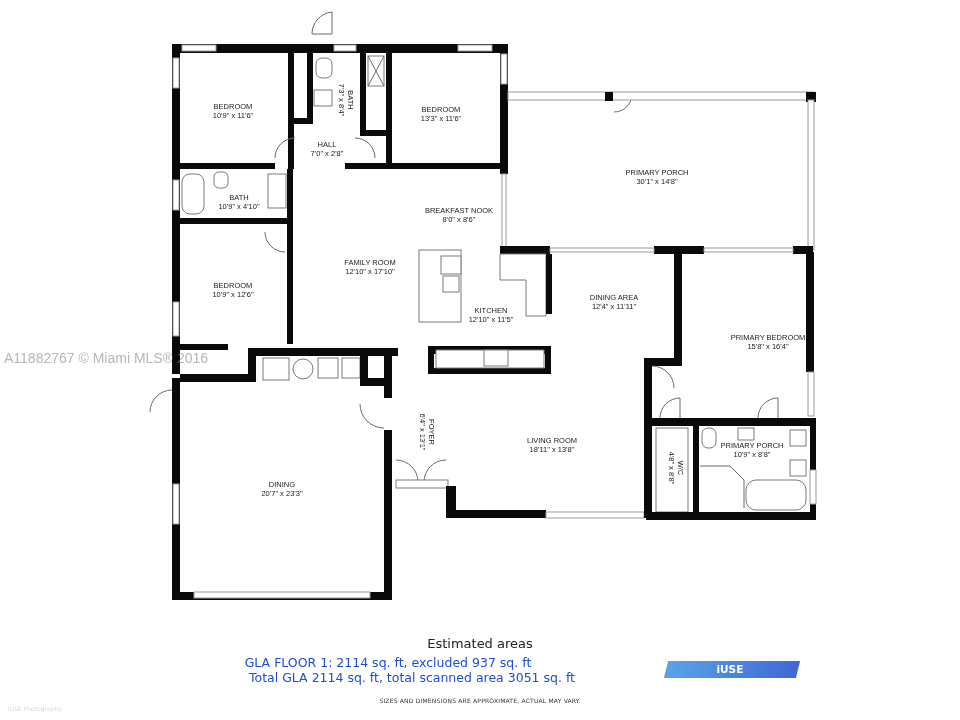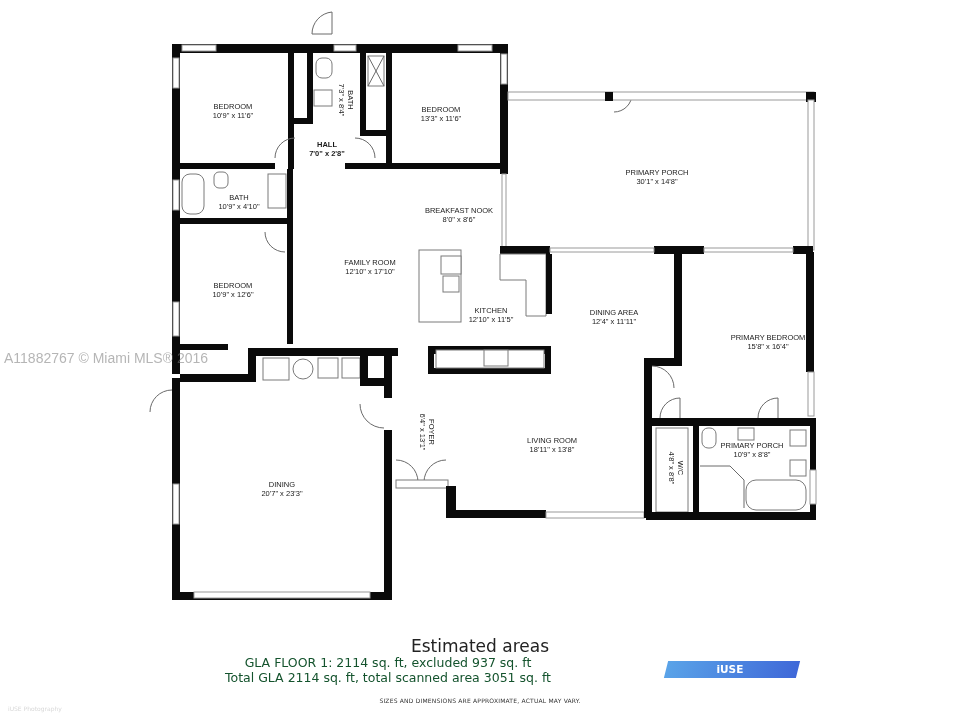--- a/index.html
+++ b/index.html
@@ -5,22 +5,22 @@
   html, body { margin: 0; padding: 0; background: #ffffff; }
   body { width: 960px; height: 720px; position: relative; overflow: hidden; font-family: "DejaVu Sans", sans-serif; }
   #plan { position: absolute; left: 0; top: 0; width: 960px; height: 720px; }
   .wall { fill: #0a0a0a; }
   .win { fill: #ffffff; stroke: #9a9a9a; stroke-width: 1; }
   .fix { fill: #ffffff; stroke: #7a7a7a; stroke-width: 1; }
   .door { fill: none; stroke: #6a6a6a; stroke-width: 1; }
   .lbl { position: absolute; text-align: center; font-family: "Liberation Sans", sans-serif; color: #1a1a1a; font-size: 7.5px; line-height: 9px; white-space: nowrap; transform: translateX(-50%); }
   .lbl.rot { transform: translate(-50%, -50%) rotate(90deg); }
   .watermark { position: absolute; left: 4px; top: 350px; font-family: "Liberation Sans", sans-serif; font-size: 14px; color: rgba(120,120,120,0.55); white-space: nowrap; }
-  .footer-title { position: absolute; left: 0; width: 960px; top: 636px; text-align: center; font-family: "DejaVu Sans", sans-serif; font-size: 17px; color: #222; }
-  .footer-line { position: absolute; left: 0; width: 776px; text-align: center; font-family: "DejaVu Sans", sans-serif; font-size: 12.5px; color: #14532d; }
+  .footer-title { position: absolute; left: 0; width: 960px; top: 636px; text-align: center; font-family: "DejaVu Sans", sans-serif; font-size: 13px; color: #222; }
+  .footer-line { position: absolute; left: 0; width: 776px; text-align: center; font-family: "DejaVu Sans", sans-serif; font-size: 12.5px; color: #1d4ed8; }
   .footer-note { position: absolute; left: 0; width: 960px; top: 697px; text-align: center; font-family: "DejaVu Sans", sans-serif; font-size: 6px; color: #333; letter-spacing: 0.2px; }
   .brand { position: absolute; left: 666px; top: 661px; width: 132px; height: 17px; background: linear-gradient(90deg, #5aa3e8, #3f68d8); transform: skewX(-14deg); }
   .brand span { display: block; transform: skewX(14deg); color: #fff; font-family: "DejaVu Sans", sans-serif; font-size: 10.5px; line-height: 17px; text-align: center; font-weight: bold; }
   .credit { position: absolute; left: 8px; top: 705px; font-family: "DejaVu Sans", sans-serif; font-size: 6px; color: rgba(200,200,200,0.7); }
 </style>
 </head>
 <body>
 
 <svg id="plan" viewBox="0 0 960 720" xmlns="http://www.w3.org/2000/svg">
 
@@ -140,21 +140,21 @@
     <div>10'9" x 11'6"</div>
   </div>
 <div class="lbl rot" style="left:346px;top:100px;">
     <div>BATH</div>
     <div>7'3" x 8'4"</div>
   </div>
 <div class="lbl" style="left:441px;top:105px;">
     <div>BEDROOM</div>
     <div>13'3" x 11'6"</div>
   </div>
-<div class="lbl" style="left:327px;top:140px;font-weight:bold;">
+<div class="lbl" style="left:327px;top:140px;">
     <div>HALL</div>
     <div>7'0" x 2'8"</div>
   </div>
 <div class="lbl" style="left:239px;top:193px;">
     <div>BATH</div>
     <div>10'9" x 4'10"</div>
   </div>
 <div class="lbl" style="left:459px;top:206px;">
     <div>BREAKFAST NOOK</div>
     <div>8'0" x 8'6"</div>
@@ -168,21 +168,21 @@
     <div>12'10" x 17'10"</div>
   </div>
 <div class="lbl" style="left:233px;top:281px;">
     <div>BEDROOM</div>
     <div>10'9" x 12'6"</div>
   </div>
 <div class="lbl" style="left:491px;top:306px;">
     <div>KITCHEN</div>
     <div>12'10" x 11'5"</div>
   </div>
-<div class="lbl" style="left:614px;top:308px;">
+<div class="lbl" style="left:614px;top:293px;">
     <div>DINING AREA</div>
     <div>12'4" x 11'11"</div>
   </div>
 <div class="lbl" style="left:768px;top:333px;">
     <div>PRIMARY BEDROOM</div>
     <div>15'8" x 16'4"</div>
   </div>
 <div class="lbl rot" style="left:427px;top:432px;">
     <div>FOYER</div>
     <div>6'4" x 13'1"</div>
@@ -199,18 +199,18 @@
     <div>PRIMARY PORCH</div>
     <div>10'9" x 8'8"</div>
   </div>
 <div class="lbl" style="left:282px;top:480px;">
     <div>DINING</div>
     <div>20'7" x 23'3"</div>
   </div>
 
 <div class="footer-title">Estimated areas</div>
 <div class="footer-line" style="top:655px;">GLA FLOOR 1: 2114 sq. ft, excluded 937 sq. ft</div>
-<div class="footer-line" style="top:670px;">Total GLA 2114 sq. ft, total scanned area 3051 sq. ft</div>
+<div class="footer-line" style="top:670px;padding-left:24px;">Total GLA 2114 sq. ft, total scanned area 3051 sq. ft</div>
 <div class="footer-note">SIZES AND DIMENSIONS ARE APPROXIMATE, ACTUAL MAY VARY.</div>
 <div class="brand">
     <span>iUSE Photography.com</span>
   </div>
 <div class="credit">iUSE Photography</div>
 
 </body></html>

